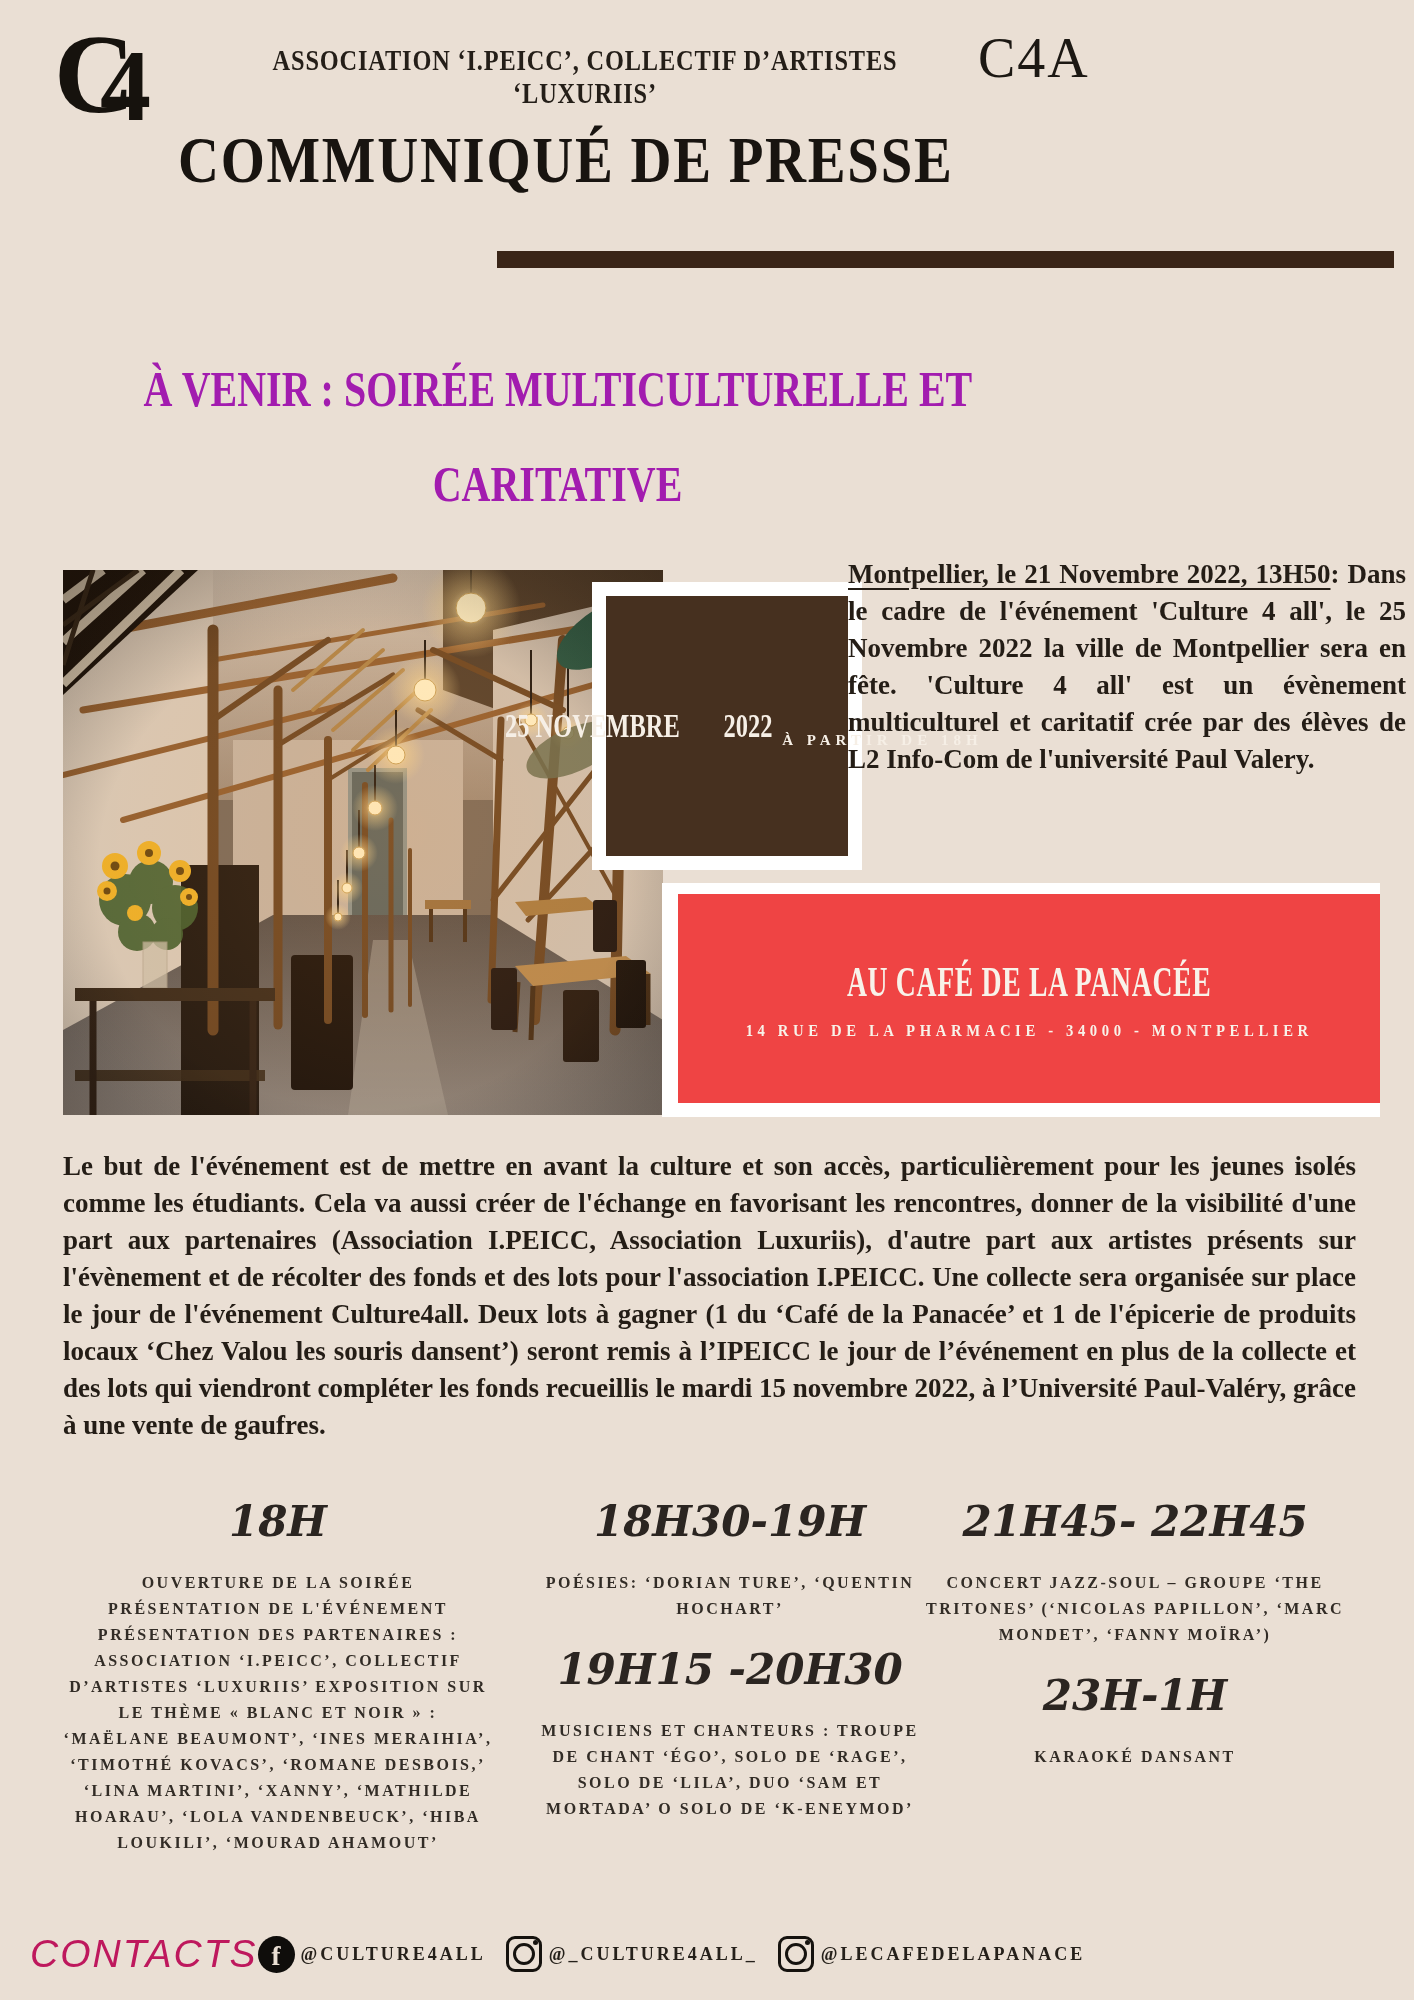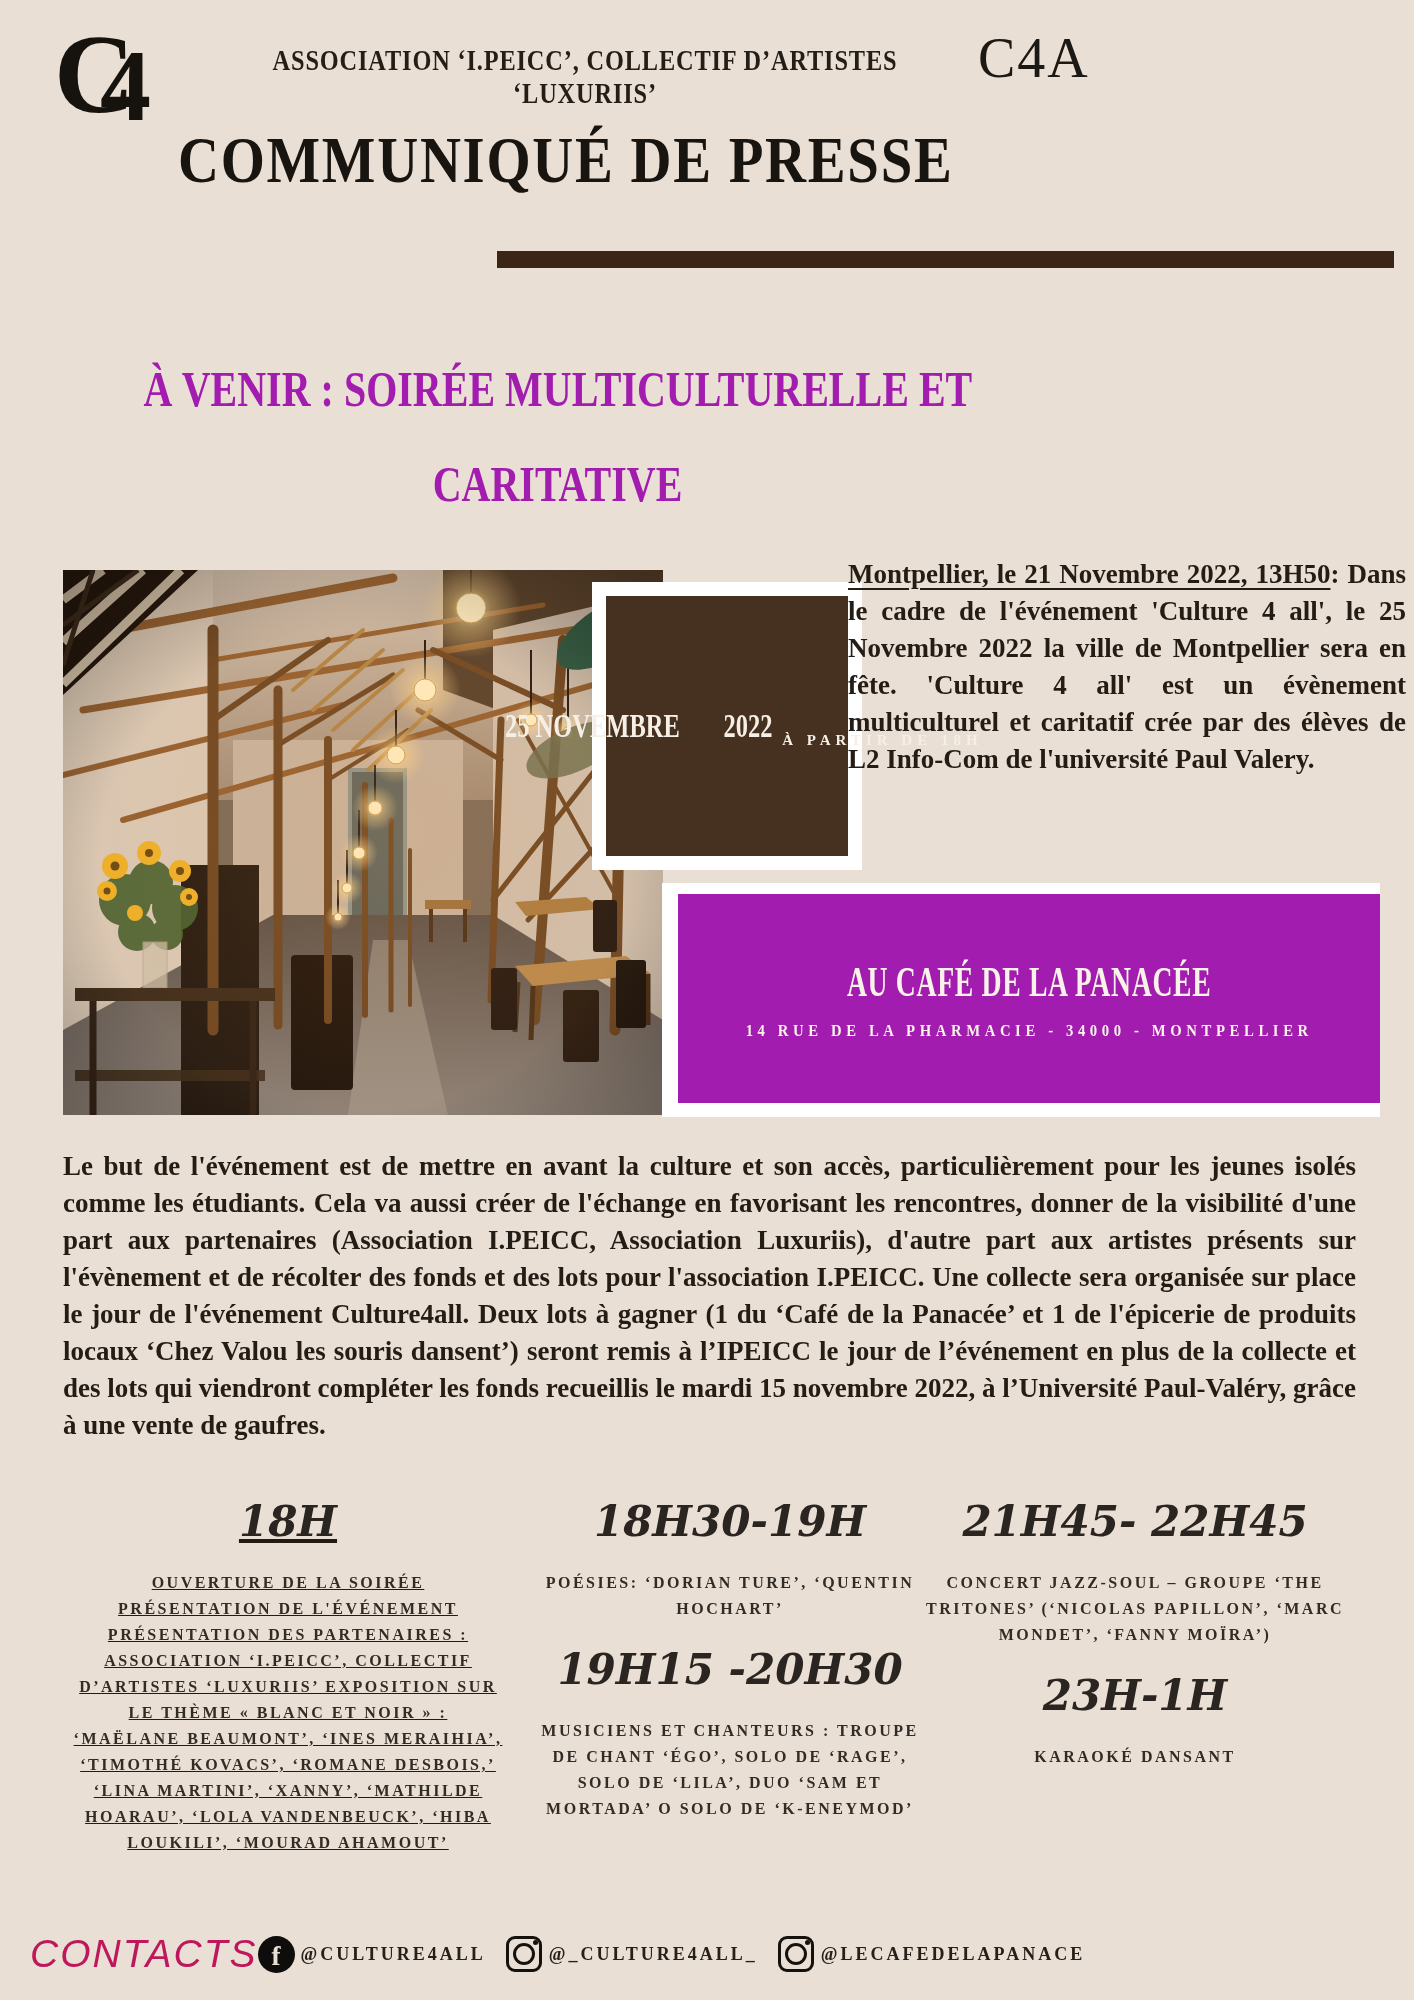--- a/index.html
+++ b/index.html
@@ -35,32 +35,32 @@
   .datebox .d2{font-size:34px;font-weight:700;line-height:40px;transform:scaleX(.72);}
   .datebox .d3{margin-top:28px;font-size:15px;font-weight:700;letter-spacing:5px;white-space:nowrap;}
 
   
   .intro{position:absolute;left:848px;top:556px;width:558px;font-size:27px;font-weight:700;
          line-height:37px;text-align:justify;color:#241d16;}
   .intro .dateline{text-decoration:underline;text-underline-offset:5px;text-decoration-thickness:2px;}
 
   
   .venuebox-outer{position:absolute;left:662px;top:883px;width:718px;height:234px;background:#ffffff;}
-  .venuebox{position:absolute;left:678px;top:894px;width:702px;height:209px;background:#a21caf;
+  .venuebox{position:absolute;left:678px;top:894px;width:702px;height:209px;background:#ef4444;
             display:flex;flex-direction:column;align-items:center;justify-content:center;color:#f8f2e9;}
   .venuebox .v1{font-size:42px;font-weight:700;letter-spacing:1px;transform:scaleX(.66);white-space:nowrap;}
   .venuebox .v2{margin-top:16px;font-size:16px;font-weight:700;letter-spacing:5px;white-space:nowrap;transform:scaleX(.92);}
 
   
   .bodytext{position:absolute;left:63px;top:1148px;width:1293px;font-size:27px;font-weight:700;
             line-height:37px;text-align:justify;color:#241d16;}
 
   
   .sched-col{position:absolute;top:1488px;display:flex;flex-direction:column;align-items:center;}
-  .col1{left:73px;width:430px;text-decoration:underline;}
+  .col1{left:63px;width:430px;}
   .col2{left:525px;width:410px;}
   .col3{left:915px;width:440px;}
   .sched-time{font-family:"DejaVu Serif","Liberation Serif",serif;font-style:italic;font-weight:700;
               font-size:42px;color:#2b2521;line-height:56px;margin-top:6px;white-space:nowrap;}
   .sched-details{margin-top:20px;margin-bottom:14px;font-size:16px;font-weight:700;letter-spacing:2.5px;
                  line-height:26px;text-align:center;color:#322c26;}
 
   
   .footer{position:absolute;left:30px;top:1928px;height:52px;display:flex;align-items:center;}
   .contacts-label{font-family:"Liberation Sans","DejaVu Sans",sans-serif;font-style:italic;

